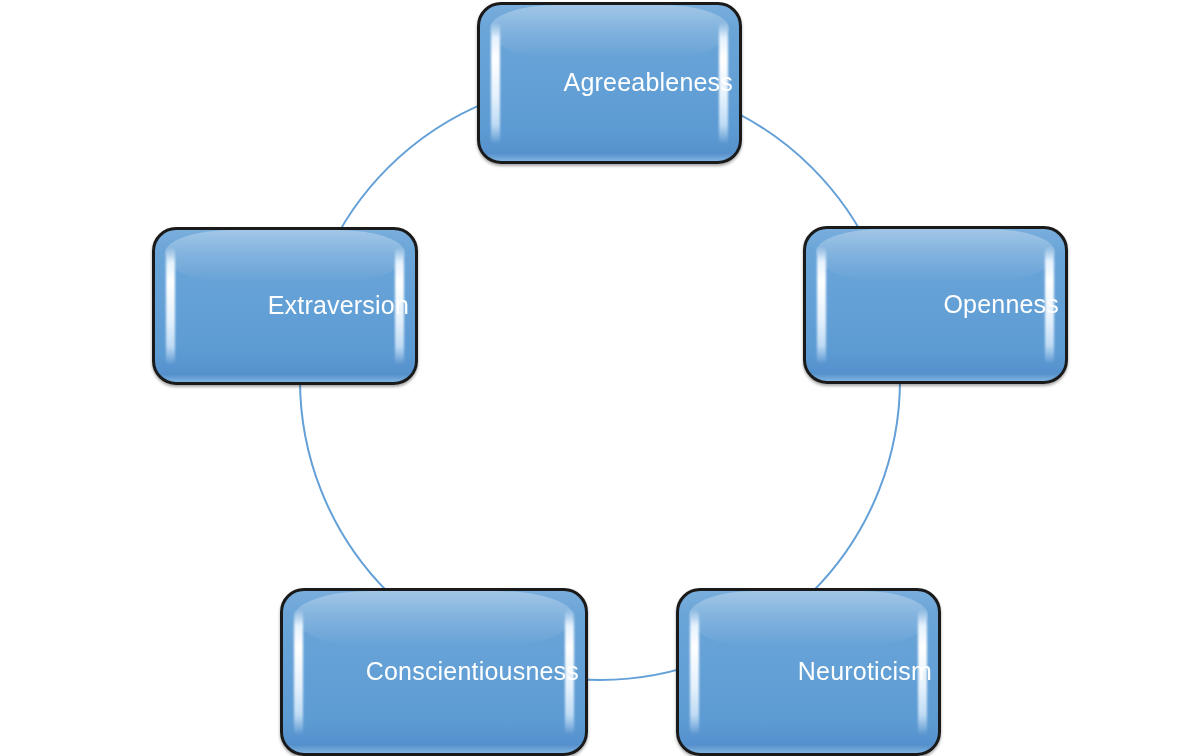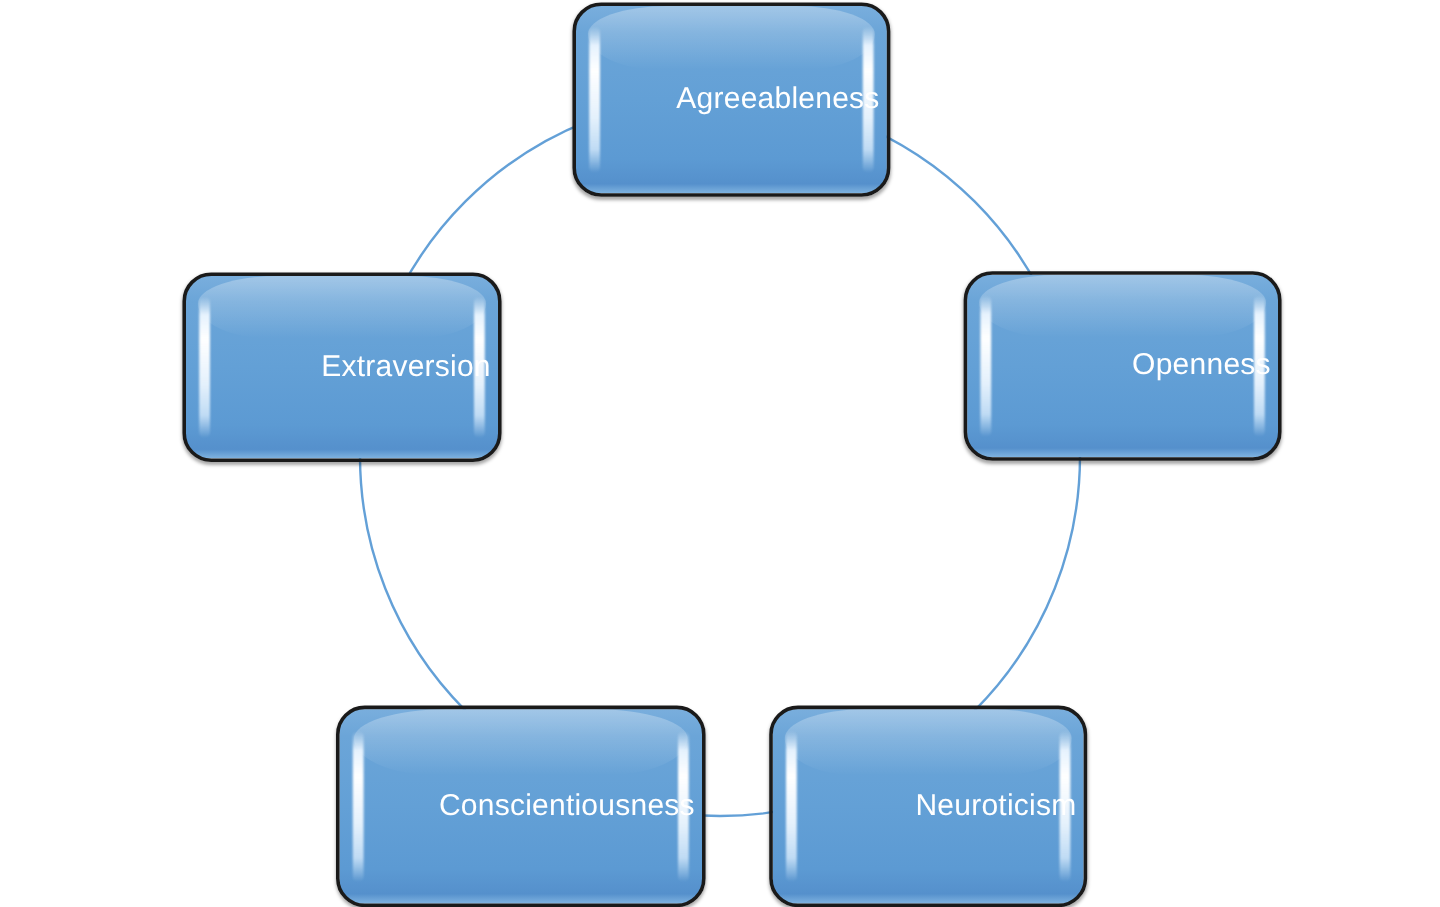--- a/index.html
+++ b/index.html
@@ -90,21 +90,21 @@
     letter-spacing: 0.2px;
     line-height: 1.1;
     text-align: center;
     white-space: nowrap;
     padding: 0 6px;
   }
 
   
   #node-agreeableness    { left: 477px; top: 2px;   width: 265px; height: 162px; }
   #node-openness         { left: 803px; top: 226px; width: 265px; height: 158px; }
-  #node-neuroticism      { left: 641px; top: 588px; width: 265px; height: 168px; }
+  #node-neuroticism      { left: 676px; top: 588px; width: 265px; height: 168px; }
   #node-conscientiousness{ left: 280px; top: 588px; width: 308px; height: 168px; }
   #node-extraversion     { left: 152px; top: 227px; width: 266px; height: 158px; }
 </style>
 </head>
 <body>
 
 <div id="canvas">
 
   <svg id="circle-layer" viewBox="0 0 1200 756">
     <circle cx="600" cy="380" r="300" fill="none" stroke="#5B9BD5" stroke-width="2" opacity="0.95"></circle>

